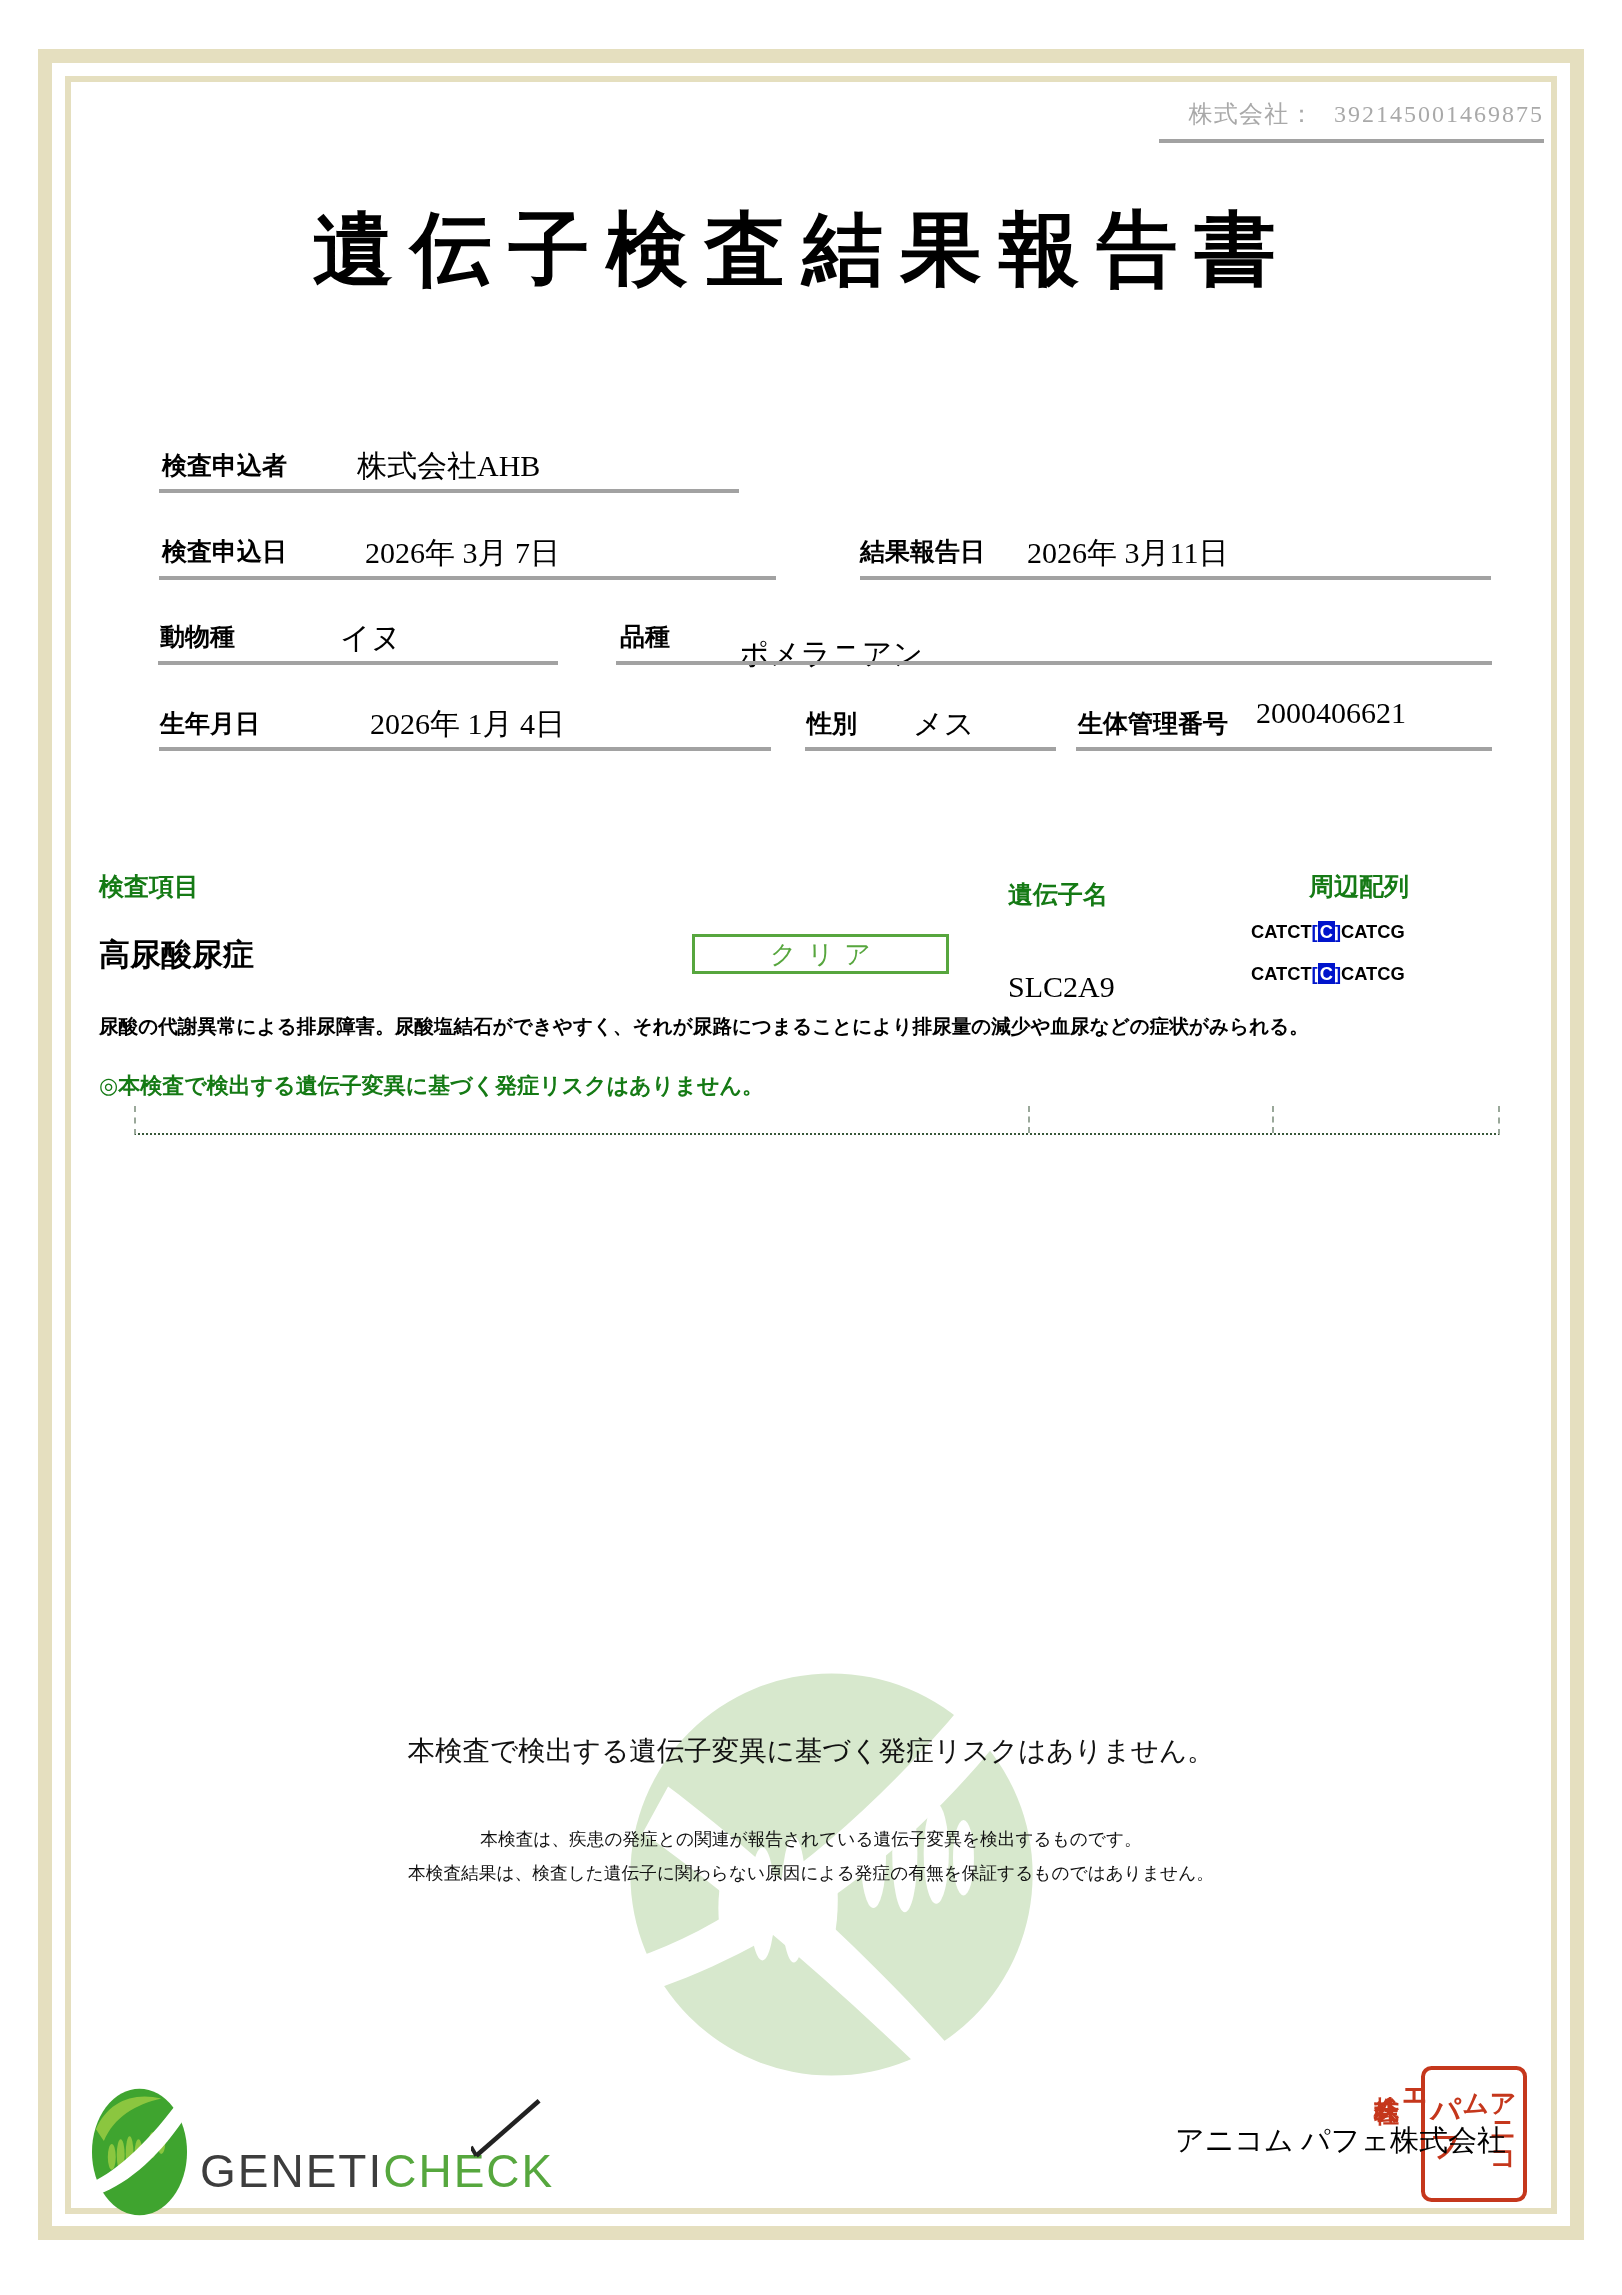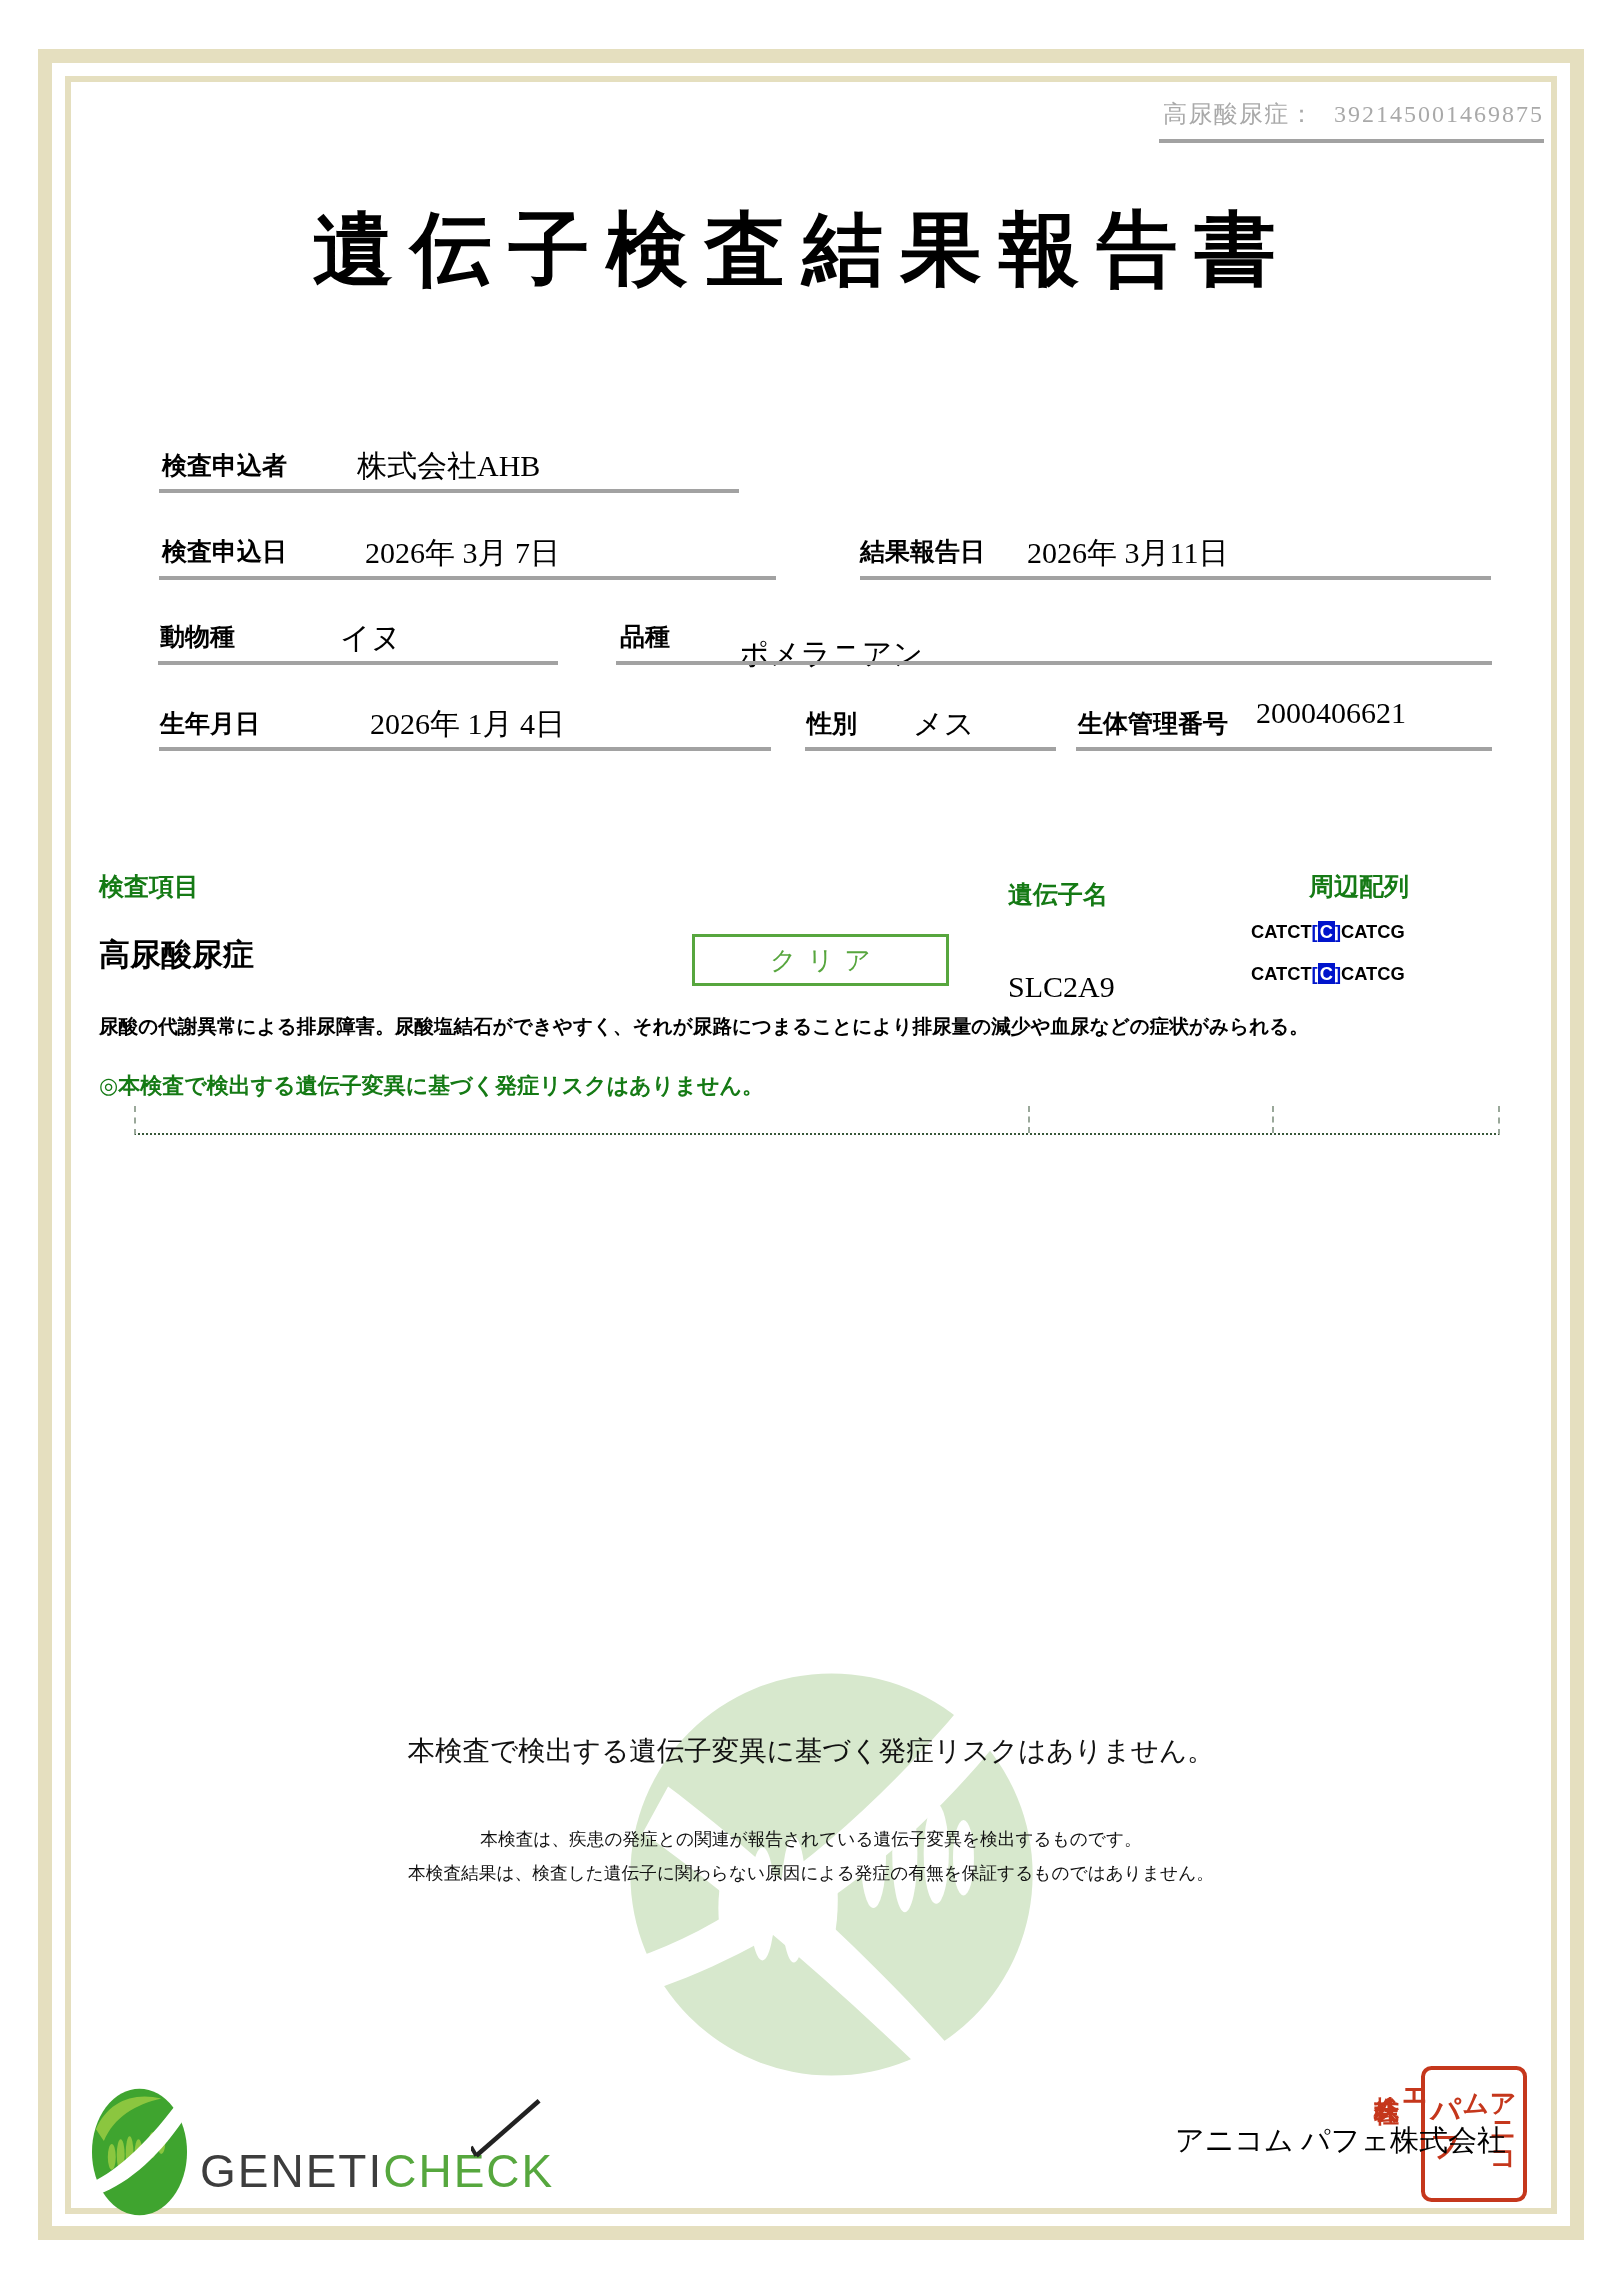--- a/index.html
+++ b/index.html
@@ -42,21 +42,21 @@
   .u-r4a{left:159px;top:747px;width:612px;}
   .l-sex{left:807px;top:707px;} .v-sex{left:913px;top:704px;}
   .u-r4b{left:805px;top:747px;width:251px;}
   .l-animalid{left:1078px;top:707px;} .v-animalid{left:1256px;top:696px;}
   .u-r4c{left:1076px;top:747px;width:416px;}
 
   
   .g-head{position:absolute;font-size:25px;font-weight:bold;color:#157a15;white-space:nowrap;}
   .h-item{left:99px;top:870px;} .h-gene{left:1008px;top:878px;} .h-seq{left:1309px;top:870px;}
   .item-name{position:absolute;left:99px;top:934px;font-size:31px;font-weight:bold;color:#000;}
-  .result-box{position:absolute;left:692px;top:934px;width:257px;height:52px;
+  .result-box{position:absolute;left:692px;top:934px;width:257px;height:40px;
               border:3.3px solid #57a63e;box-sizing:border-box;display:flex;align-items:center;
               justify-content:center;}
   .result-box span{color:#57a63e;font-size:26px;letter-spacing:10.5px;padding-left:10.5px;}
   .gene-name{position:absolute;left:1008px;top:938px;font-size:30px;color:#000;margin-top:32px;}
   .seq{position:absolute;left:1251px;font-size:18.3px;font-weight:bold;color:#000;
        font-family:Liberation Sans, sans-serif;white-space:nowrap;}
   .seq1{top:921px;} .seq2{top:963px;}
   .seq .bk{color:#0014cc;font-weight:bold;}
   .seq .base{background:#0014cc;color:#ffffff;padding:0 2px;}
   .desc{position:absolute;left:99px;top:1013px;width:1407px;font-size:19.6px;font-weight:600;
@@ -119,21 +119,21 @@
       <ellipse cx="82" cy="112" rx="6" ry="30" fill="#ffffff"></ellipse>
       <ellipse cx="97" cy="112" rx="6" ry="26" fill="#ffffff"></ellipse>
       <ellipse cx="120" cy="92" rx="6" ry="24" fill="#ffffff"></ellipse>
       <ellipse cx="135" cy="90" rx="6" ry="28" fill="#ffffff"></ellipse>
       <ellipse cx="150" cy="90" rx="6" ry="24" fill="#ffffff"></ellipse>
       <ellipse cx="163" cy="92" rx="5" ry="18" fill="#ffffff"></ellipse>
     </svg>
   </div>
 
   <div class="mgmt">
-    <span>高尿酸尿症：</span>
+    <span>株式会社：</span>
     <span class="num">392145001469875</span>
   </div>
 
   <h1 class="title">遺伝子検査結果報告書</h1>
 
   <div class="f-label l-applicant">検査申込者</div>
   <div class="f-value v-applicant">株式会社AHB</div>
   <div class="u u-r1"></div>
 
   <div class="f-label l-applydate">検査申込日</div>

